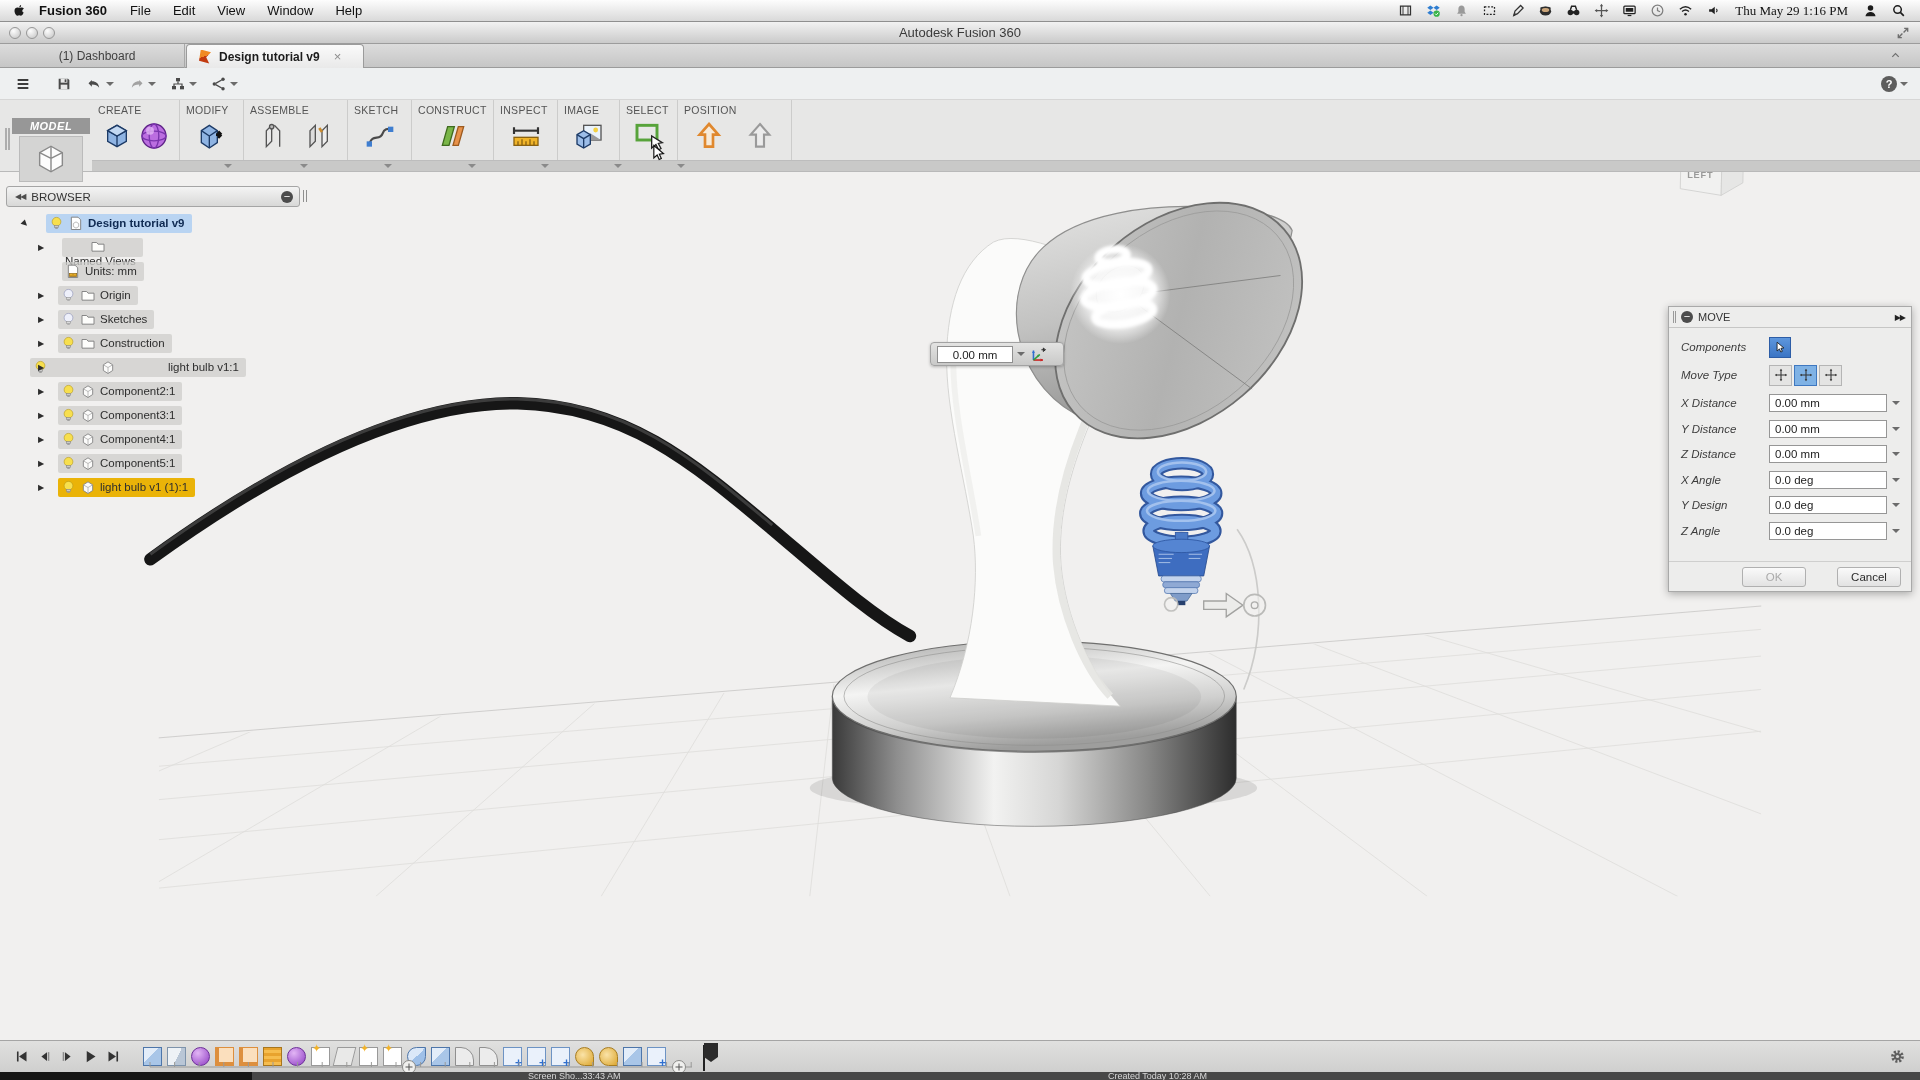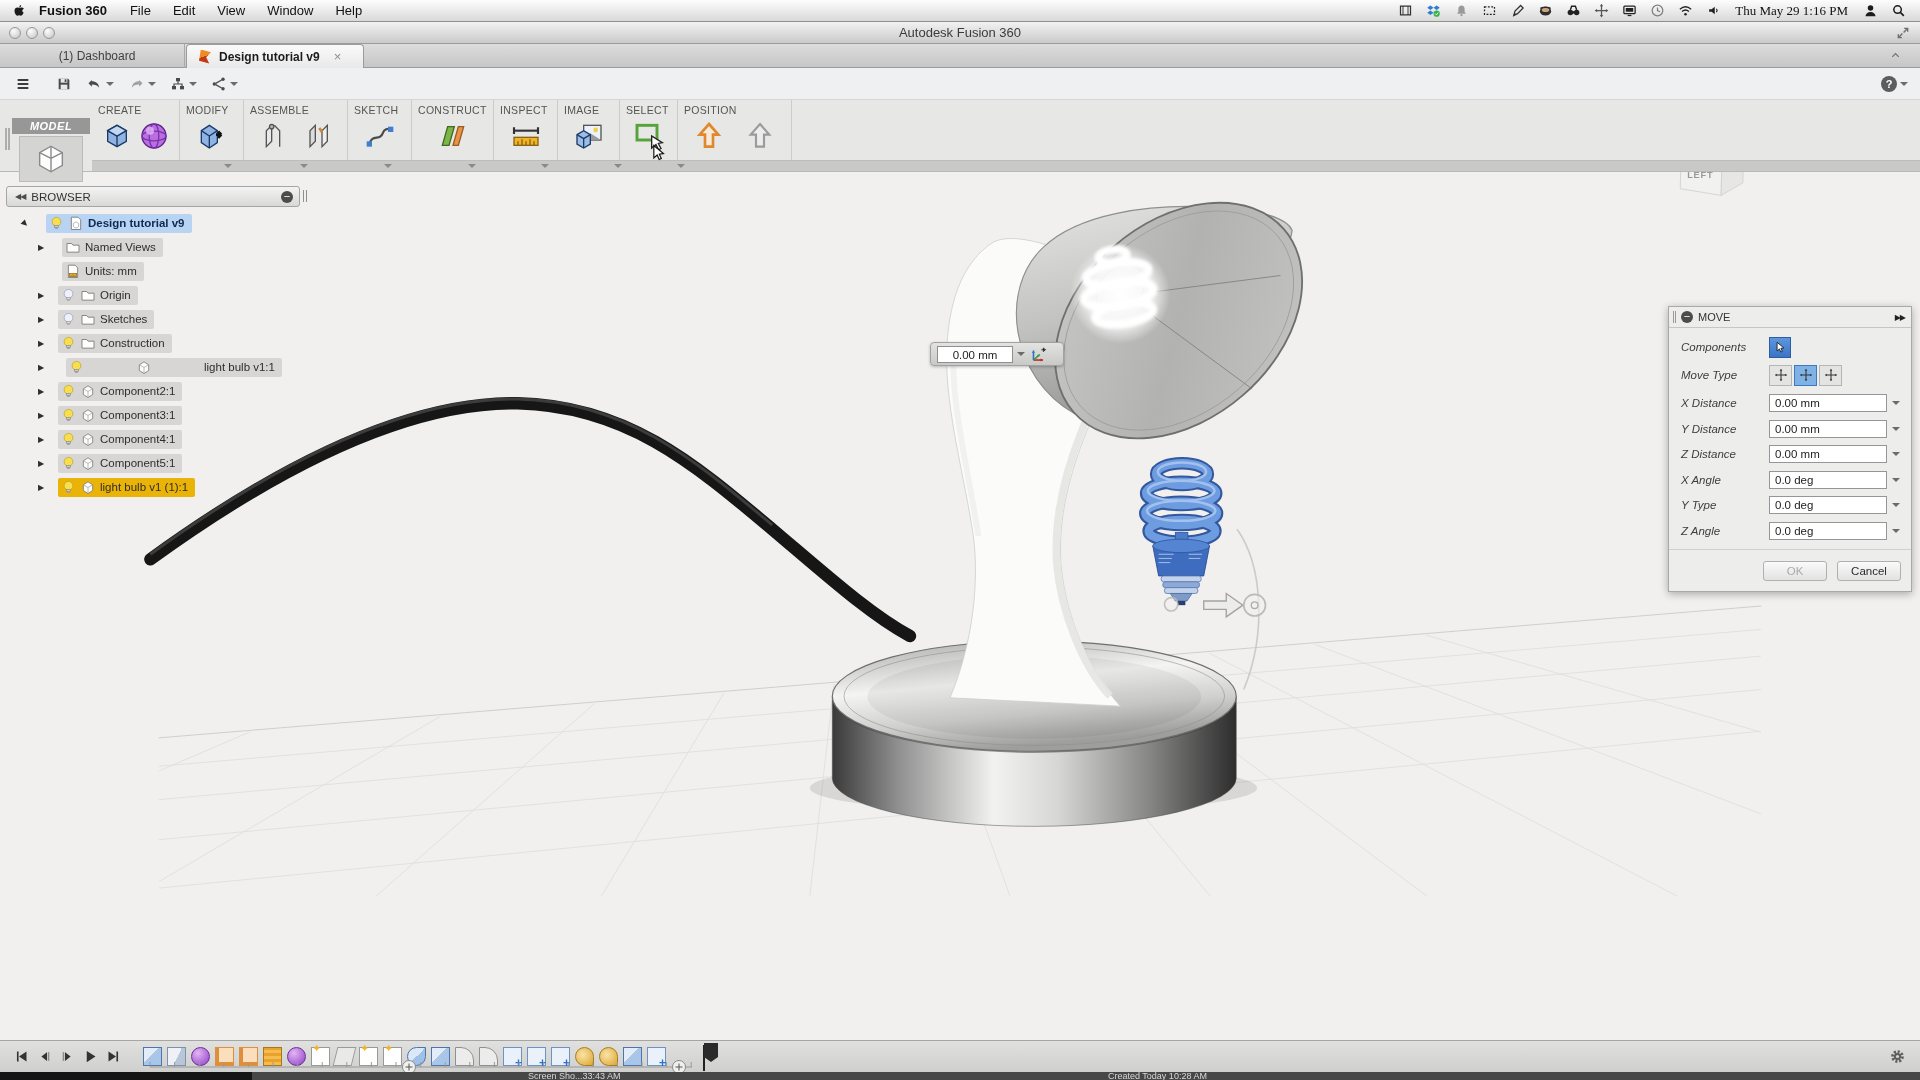--- a/index.html
+++ b/index.html
@@ -92,22 +92,22 @@
   .mrow { position:absolute; left:0; width:100%; height:24px; display:flex; align-items:center;}
   .mlabel { margin-left:12px; color:#3d3d3d; width:88px;font-style:italic;}
   .minput { width:118px; height:18px; background:#fff; border:1px solid #969696; padding:0 5px;
     line-height:17px; color:#222;}
   .mdrop { width:14px; height:18px; display:flex; align-items:center; justify-content:center;}
   .typebtn { width:23px; height:21px; border:1px solid #b5b5b5; background:#e4e4e3; margin-right:2px;
     display:flex; align-items:center; justify-content:center;}
   .typebtn.sel { background:#7fb2e5; border-color:#3f78c0; }
   #comp-btn { width:22px; height:21px; background:linear-gradient(#5e97dd,#3a74c4); border:1px solid #2d5da6;
     display:flex; align-items:center; justify-content:center;}
-  #move-footer { position:absolute; left:0; bottom:0; width:100%; height:42px; border-top:1px solid #cfcfce;
-    display:flex; align-items:center; justify-content:flex-end;}
+  #move-footer { position:absolute; left:0; bottom:0; width:100%; height:30px; border-top:1px solid #cfcfce;
+    display:flex; align-items:center; justify-content:flex-end;gap:21px;}
   .dlgbtn { width:64px; height:20px; border:1px solid #b0b0b0; border-radius:3px;
     background:linear-gradient(#fafafa,#e2e2e2); font-size:11.5px; text-align:center; line-height:18px; margin-right:10px;}
   #btn-ok { color:#aaa; }
   #btn-cancel { color:#2b2b2b; }
 
   
   #browser { position:absolute; left:6px; top:186px; width:300px; z-index:22; font-size:11.5px;}
   #browser-header { height:21px; background:linear-gradient(#f4f4f4,#d8d8d7); border:1px solid #a5a5a5;
     border-radius:3px; display:flex; align-items:center; color:#333; width:294px;}
   #browser-collapse { margin:0 6px 0 8px; color:#4c4c4c; font-size:8px; letter-spacing:-1px;}
@@ -895,21 +895,21 @@
           <span class="ticon">
             <svg width="16" height="17" class="icon">
               <use href="#sym-document" width="16" height="17"></use>
             </svg>
           </span>
           <span>Design tutorial v9</span>
         </span>
       </div>
       <div class="trow">
         <span class="tarrow" style="left: 32px;">▶</span>
-        <span class="tpill" style="margin-left: 56px;">
+        <span class="tpill" style="margin-left: 56px; flex-direction: column;">
           <span class="ticon">
             <svg width="16" height="17" class="icon">
               <use href="#sym-folder" width="16" height="17"></use>
             </svg>
           </span>
           <span>Named Views</span>
         </span>
       </div>
       <div class="trow">
         <span class="tpill" style="margin-left: 56px;">
@@ -964,21 +964,21 @@
           <span class="ticon">
             <svg width="16" height="17" class="icon">
               <use href="#sym-folder" width="16" height="17"></use>
             </svg>
           </span>
           <span>Construction</span>
         </span>
       </div>
       <div class="trow">
         <span class="tarrow" style="left: 32px;">▶</span>
-        <span class="tpill" style="margin-left: 60px; gap: 48px;">
+        <span class="tpill" style="margin-left: 24px; gap: 48px;">
           <span class="ticon">
             <svg width="15" height="16" class="icon">
               <use href="#sym-bulb-yellow" width="15" height="16"></use>
             </svg>
           </span>
           <span class="ticon">
             <svg width="16" height="17" class="icon">
               <use href="#sym-component-cube" width="16" height="17"></use>
             </svg>
           </span>
@@ -1124,21 +1124,21 @@
         </span>
       </div>
       <div class="mrow" style="top: 160.5px;">
         <span class="mlabel">X Angle</span>
         <span class="minput">0.0 deg</span>
         <span class="mdrop">
           <span class="caret"></span>
         </span>
       </div>
       <div class="mrow" style="top: 186px;">
-        <span class="mlabel">Y Type</span>
+        <span class="mlabel">Y Design</span>
         <span class="minput">0.0 deg</span>
         <span class="mdrop">
           <span class="caret"></span>
         </span>
       </div>
       <div class="mrow" style="top: 211.5px;">
         <span class="mlabel">Z Angle</span>
         <span class="minput">0.0 deg</span>
         <span class="mdrop">
           <span class="caret"></span>

